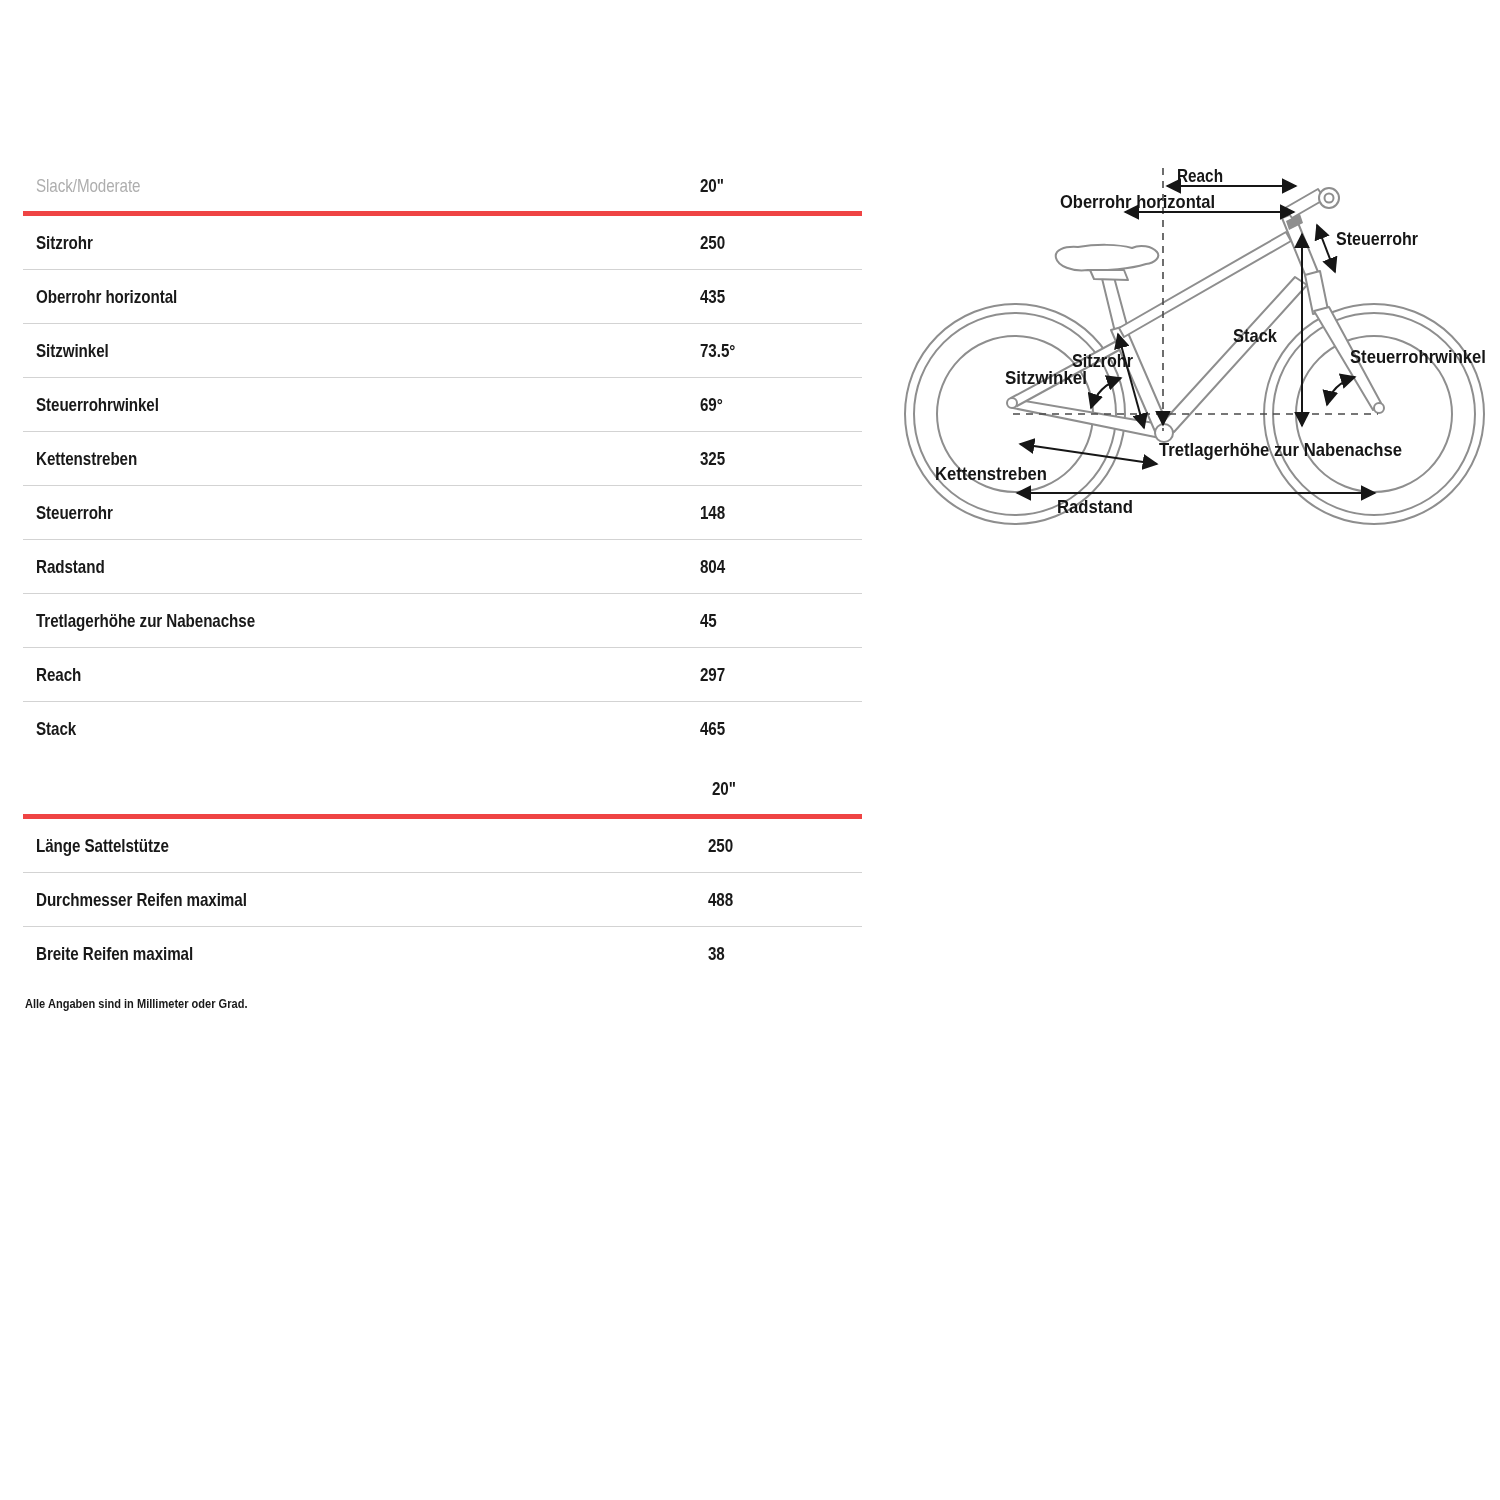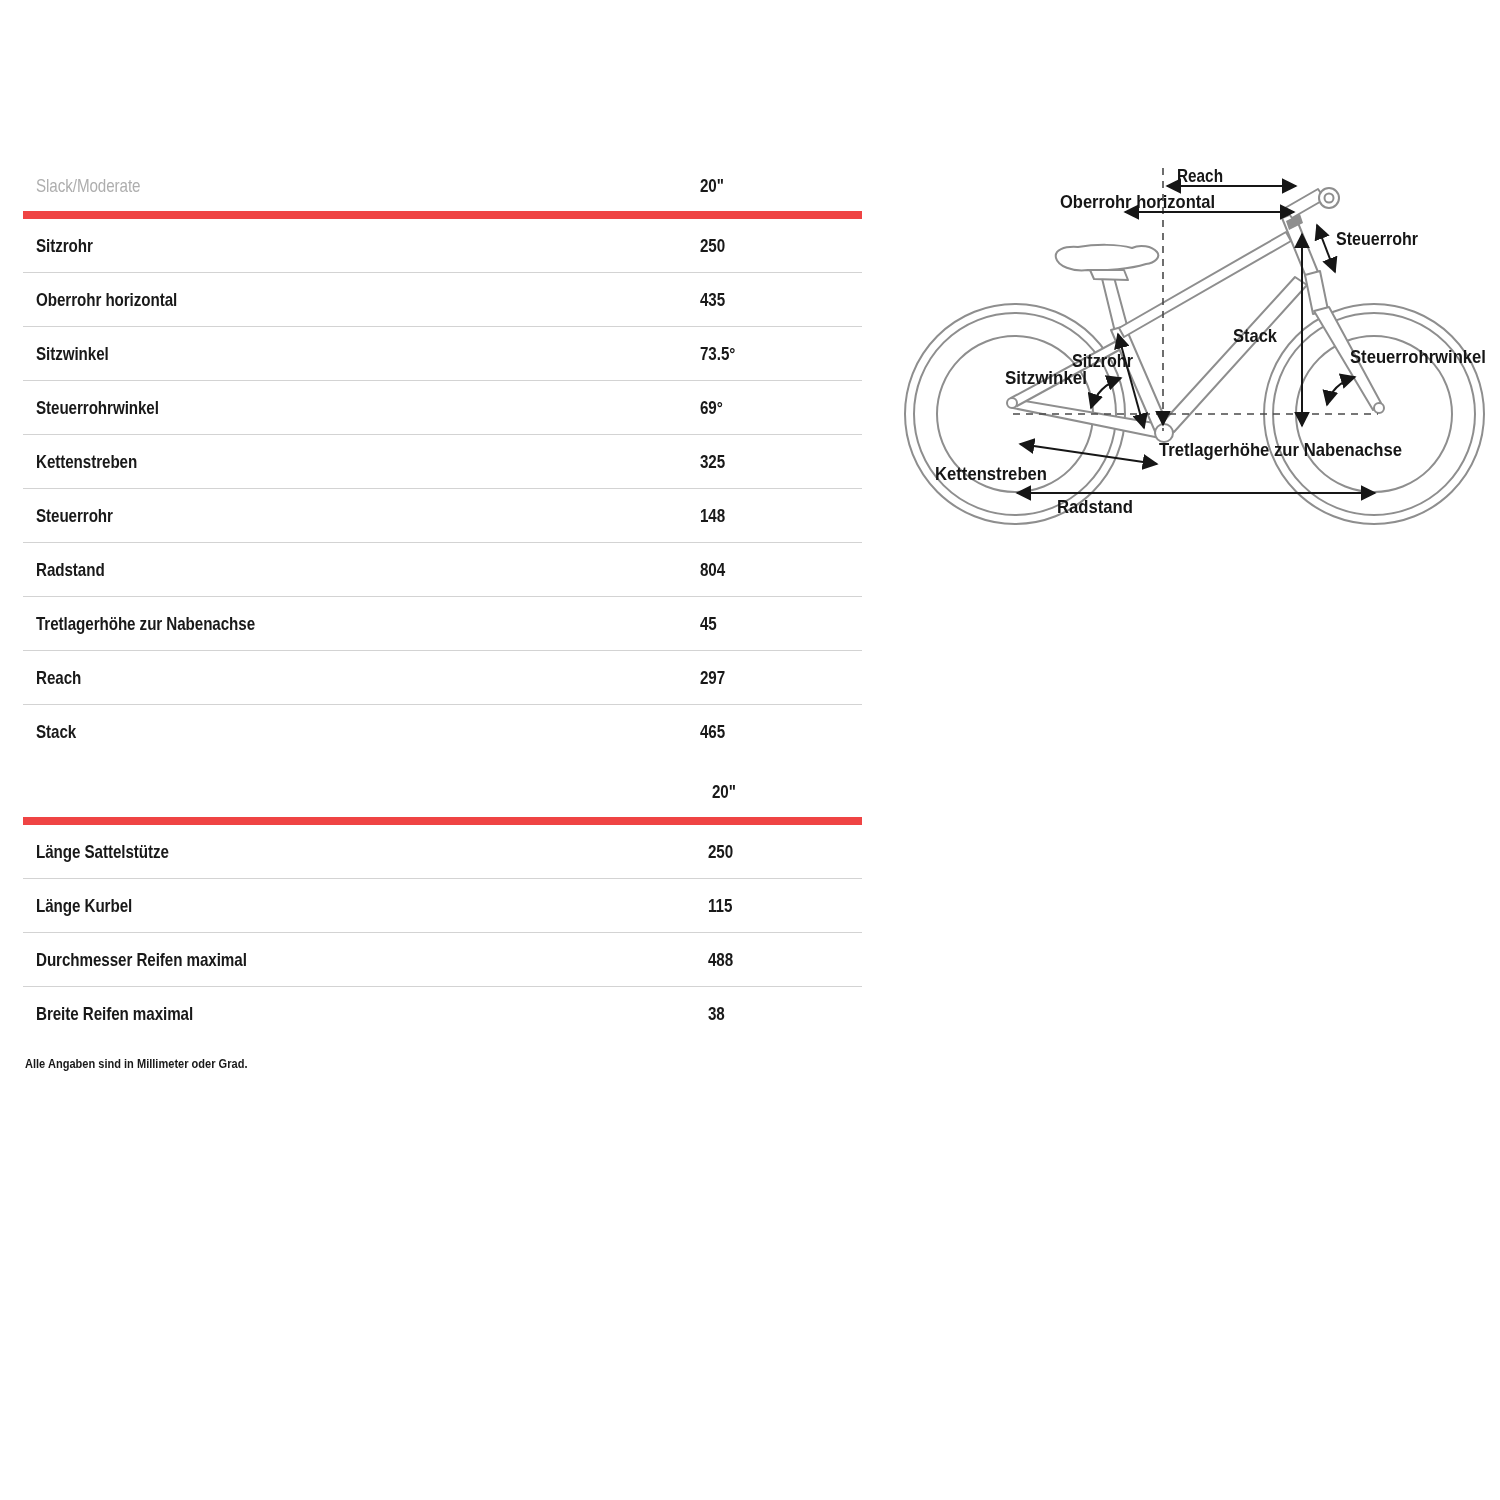--- a/index.html
+++ b/index.html
@@ -2,21 +2,21 @@
 <html><head>
 <meta charset="utf-8">
 <style>
   html,body{margin:0;padding:0;background:#fff;}
   body{
     width:1500px;height:1500px;position:relative;overflow:hidden;
     font-family:"Liberation Sans", sans-serif;color:#191919;
   }
   .tables{position:absolute;left:23px;top:160px;width:839px;}
   .spec-table{width:100%;}
-  .thead{position:relative;height:51px;border-bottom:8px solid #ef4444;text-align:center;}
+  .thead{position:relative;height:51px;border-bottom:5px solid #ef4444;text-align:center;}
   .trow{position:relative;height:53px;border-bottom:1px solid #d3d3d3;}
   .spec-table .trow:last-child{border-bottom:none;}
   .cell-label,.cell-value,.head-label,.head-value{
     position:absolute;top:50%;white-space:nowrap;
     transform:translateY(-50%) scaleX(0.8);transform-origin:left center;
     font-size:19px;font-weight:700;letter-spacing:-0.1px;color:#191919;
   }
   .cell-label{left:13px;}
   .cell-value{left:677px;}
   .head-label{left:13px;font-weight:400;color:#aeaeae;}
@@ -89,24 +89,20 @@
     </section>
 
     <section class="spec-table t2">
       <div class="thead">
         <span class="head-label"></span>
         <span class="head-value">20"</span>
       </div>
       <div class="trow">
         <span class="cell-label">Länge Sattelstütze</span>
         <span class="cell-value">250</span>
-      </div>
-      <div class="trow">
-        <span class="cell-label">Länge Kurbel</span>
-        <span class="cell-value">115</span>
       </div>
       <div class="trow">
         <span class="cell-label">Durchmesser Reifen maximal</span>
         <span class="cell-value">488</span>
       </div>
       <div class="trow">
         <span class="cell-label">Breite Reifen maximal</span>
         <span class="cell-value">38</span>
       </div>
     </section>

